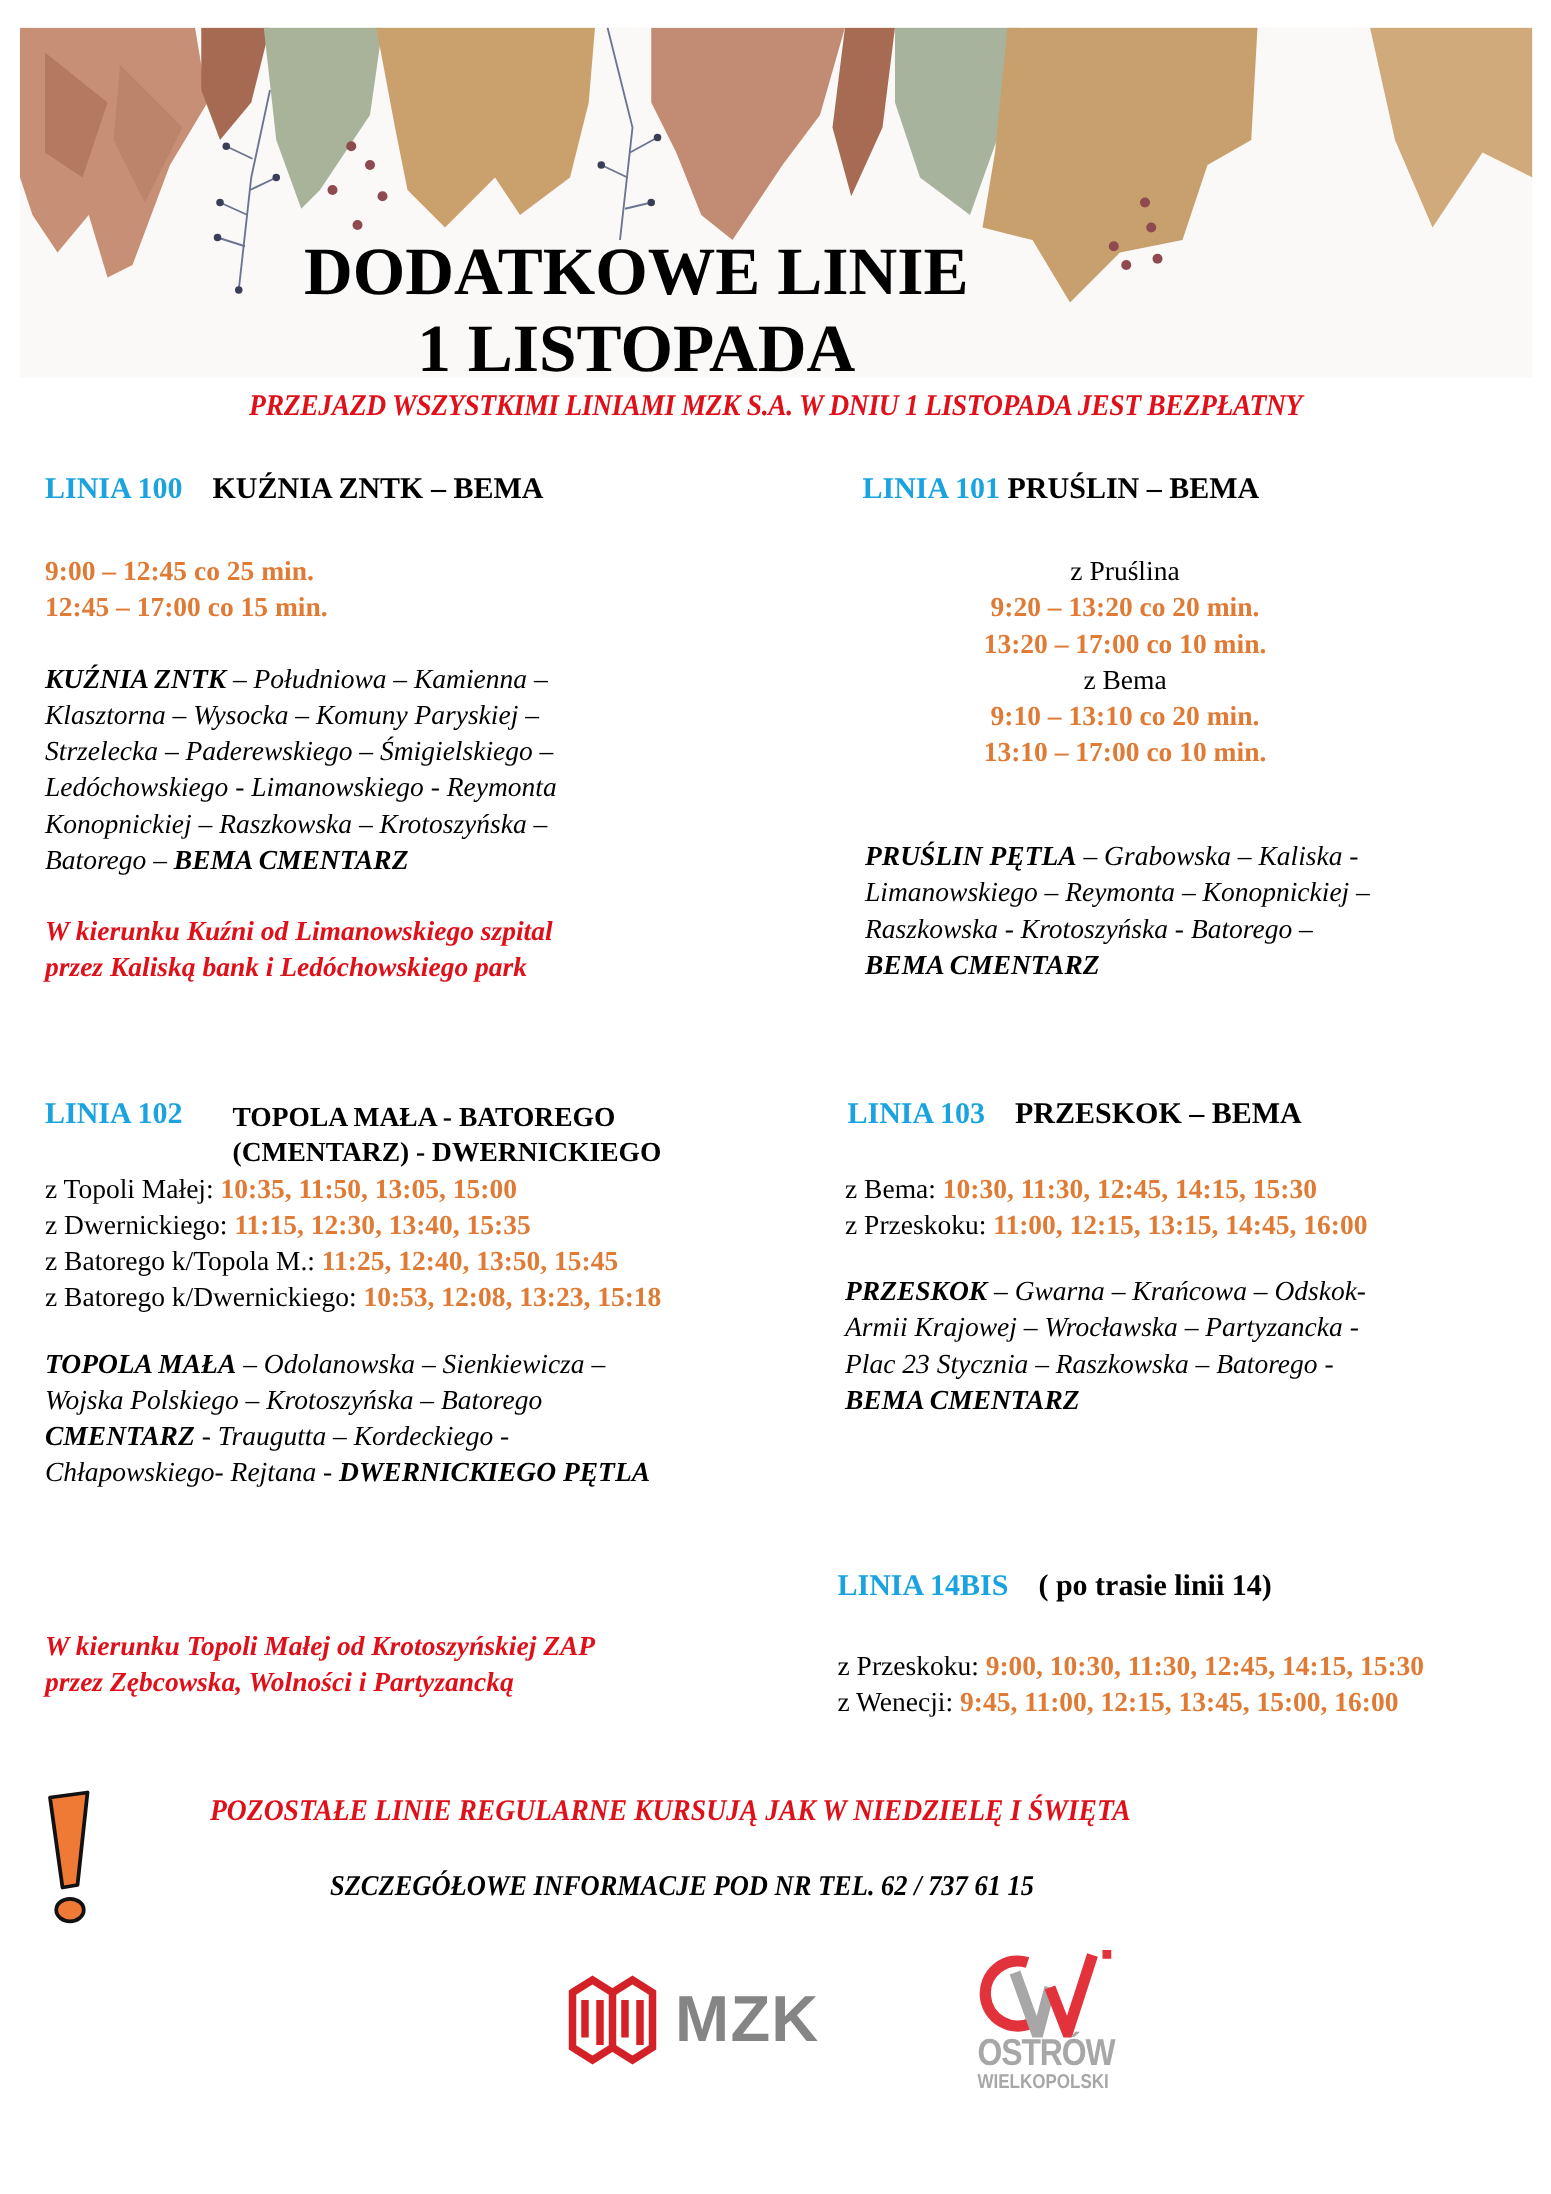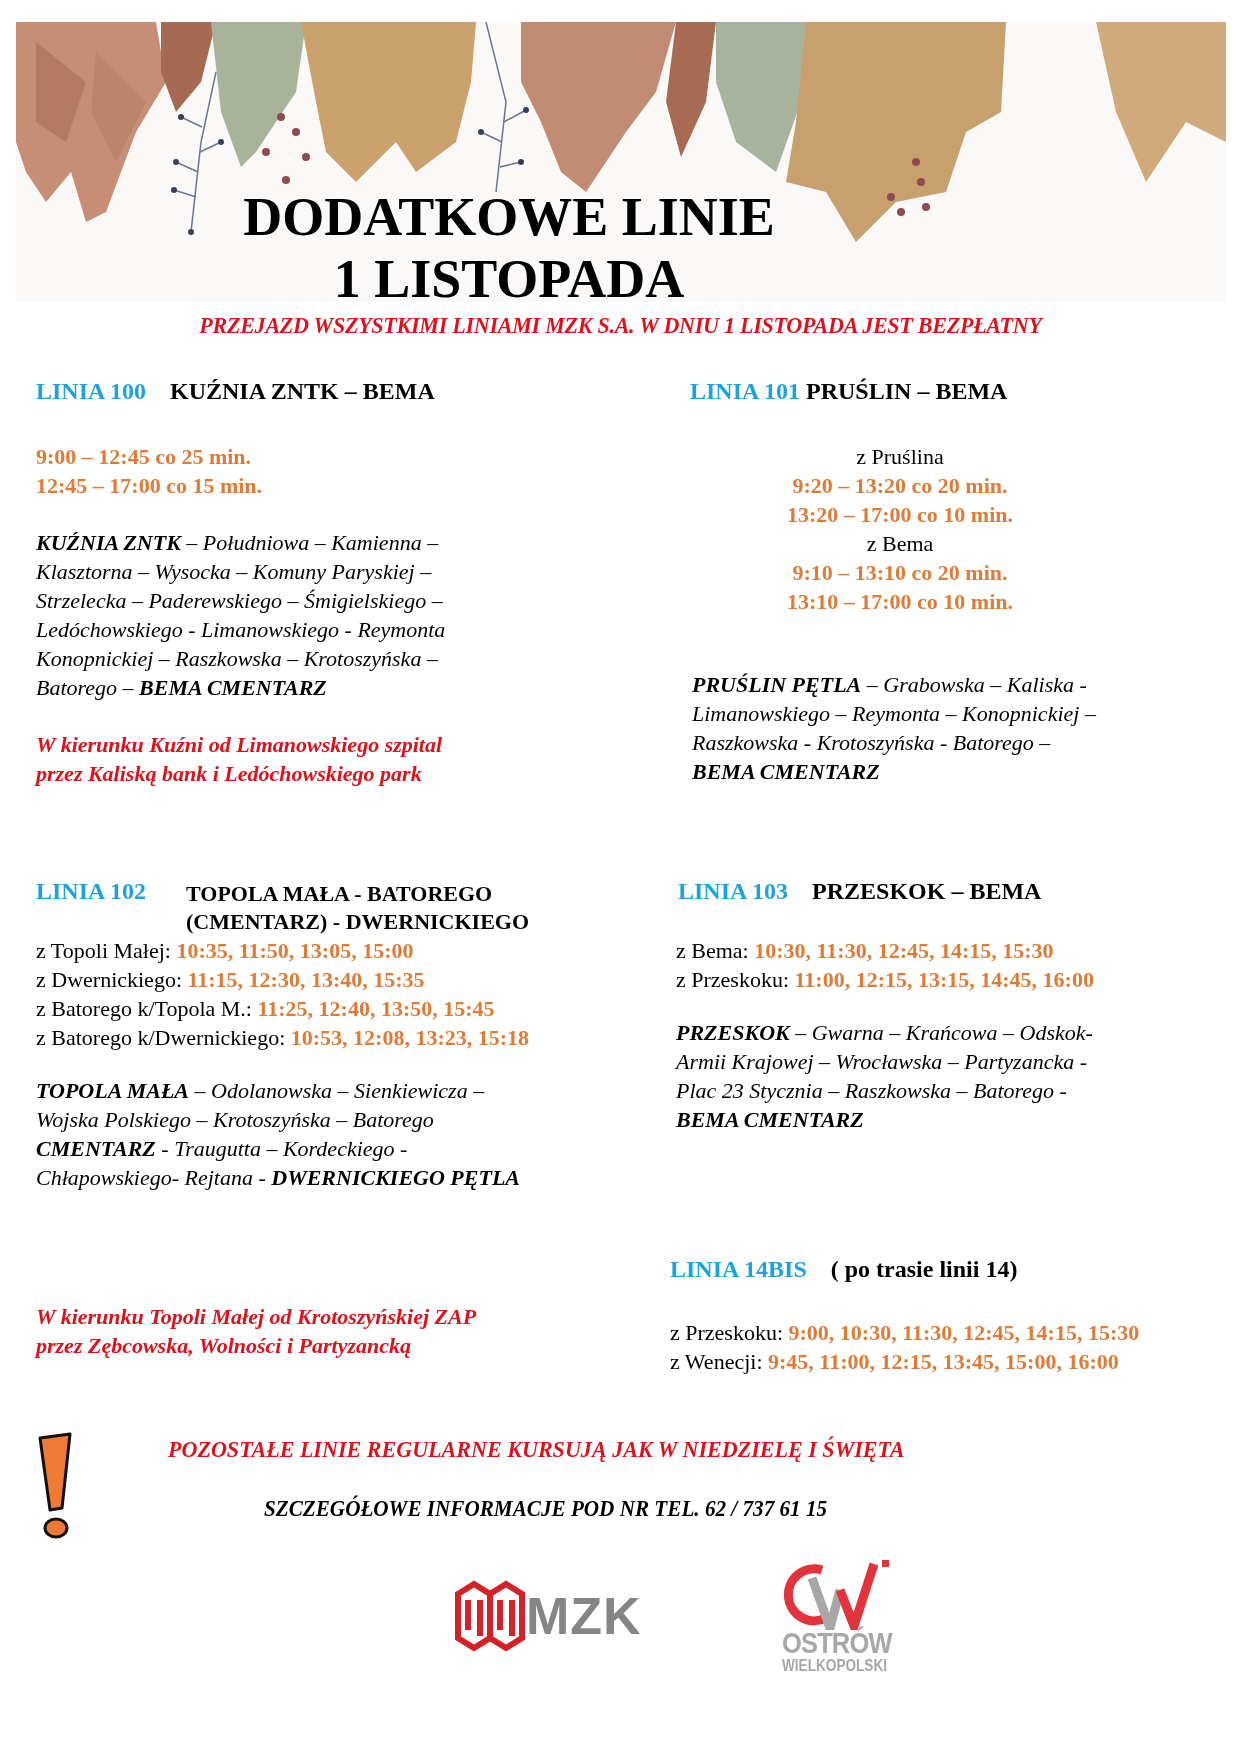--- a/index.html
+++ b/index.html
@@ -184,21 +184,21 @@
 <div class="abs" style="left:36px; top:1432px; width:40px; height:110px;">
   <svg width="40" height="110" viewBox="0 0 40 110">
     <path d="M4 6 L34 2 L26 76 L14 78 Z" fill="#ef7a36" stroke="#111" stroke-width="3" stroke-linejoin="round"></path>
     <ellipse cx="20" cy="96" rx="11" ry="9" fill="#ef7a36" stroke="#111" stroke-width="3"></ellipse>
   </svg>
 </div>
 
 <div class="abs notice" style="left:168px; top:1436px; transform:scaleX(0.92); transform-origin:left;">POZOSTAŁE LINIE REGULARNE KURSUJĄ JAK W NIEDZIELĘ I ŚWIĘTA</div>
 <div class="abs info" style="left:264px; top:1496px; transform:scaleX(0.92); transform-origin:left;">SZCZEGÓŁOWE INFORMACJE POD NR TEL.  62 / 737 61 15</div>
 
-<div class="abs" style="left:454px; top:1578px; height:76px; display:flex; align-items:center; ">
+<div class="abs" style="left:454px; top:1578px; height:76px; display:flex; align-items:center; gap:14px;">
   <svg width="72" height="72" viewBox="0 0 72 72">
     <g fill="none" stroke="#d42027" stroke-width="6" stroke-linejoin="miter">
       <path d="M4 14 L20 4 L36 14 L36 58 L20 68 L4 58 Z"></path>
       <path d="M36 14 L52 4 L68 14 L68 58 L52 68 L36 58"></path>
       <path d="M14 20 L14 50 M26 20 L26 56 M46 20 L46 50 M58 20 L58 56"></path>
     </g>
   </svg>
   <span class="mzk-text">MZK</span>
 </div>
 

